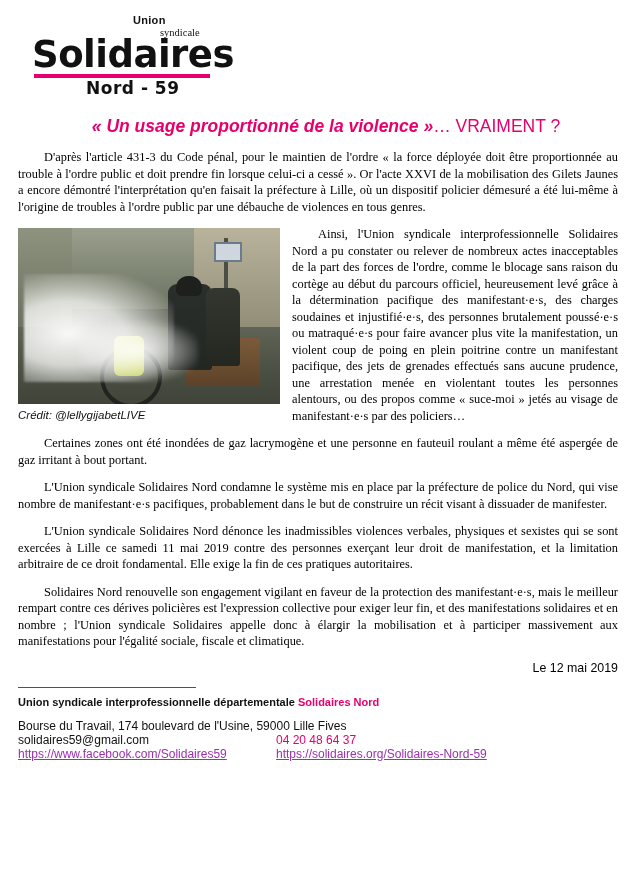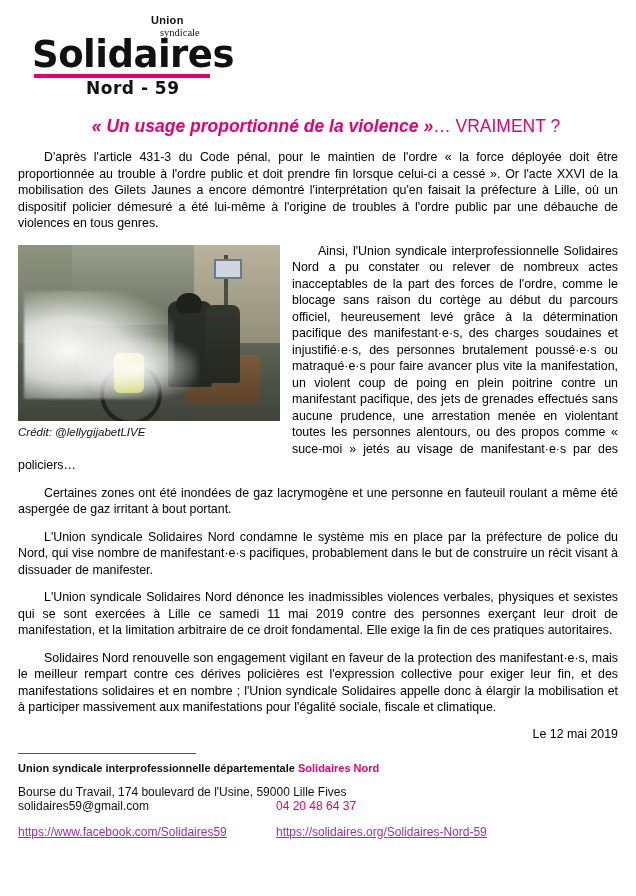--- a/index.html
+++ b/index.html
@@ -23,21 +23,21 @@
   }
 
   
   .logo-block {
     position: relative;
     width: 100%;
     height: 86px;
   }
   .logo-union {
     position: absolute;
-    left: 133px;
+    left: 115px;
     top: 2px;
     font-size: 11px;
     font-weight: bold;
     letter-spacing: .3px;
     color: #111;
     font-family: "Liberation Sans", sans-serif;
   }
   .logo-syndicale {
     position: absolute;
     left: 142px;
@@ -90,20 +90,21 @@
   
   .body-text {
     font-size: 12.4px;
     line-height: 1.33;
     text-align: justify;
     color: #000;
   }
   .body-text p {
     margin: 0 0 11px 0;
     text-indent: 26px;
+    font-family: Liberation Serif, serif;
   }
 
   
   .figure {
     float: left;
     width: 262px;
     margin: 2px 12px 4px 0;
   }
   .photo {
     position: relative;
@@ -202,21 +203,20 @@
     margin-bottom: 11px;
     color: #111;
   }
   .footer-org .pink { color: #e5006d; }
   .footer-addr {
     font-size: 12px;
     color: #111;
   }
   .footer-contact {
     font-size: 12px;
-    margin-bottom: 12px;
     color: #111;
     display: flex;
   }
   .footer-contact .mail { width: 258px; }
   .footer-contact .phone { color: #e5006d; }
   .footer-links {
     font-size: 12px;
     display: flex;
   }
   .footer-links a {

